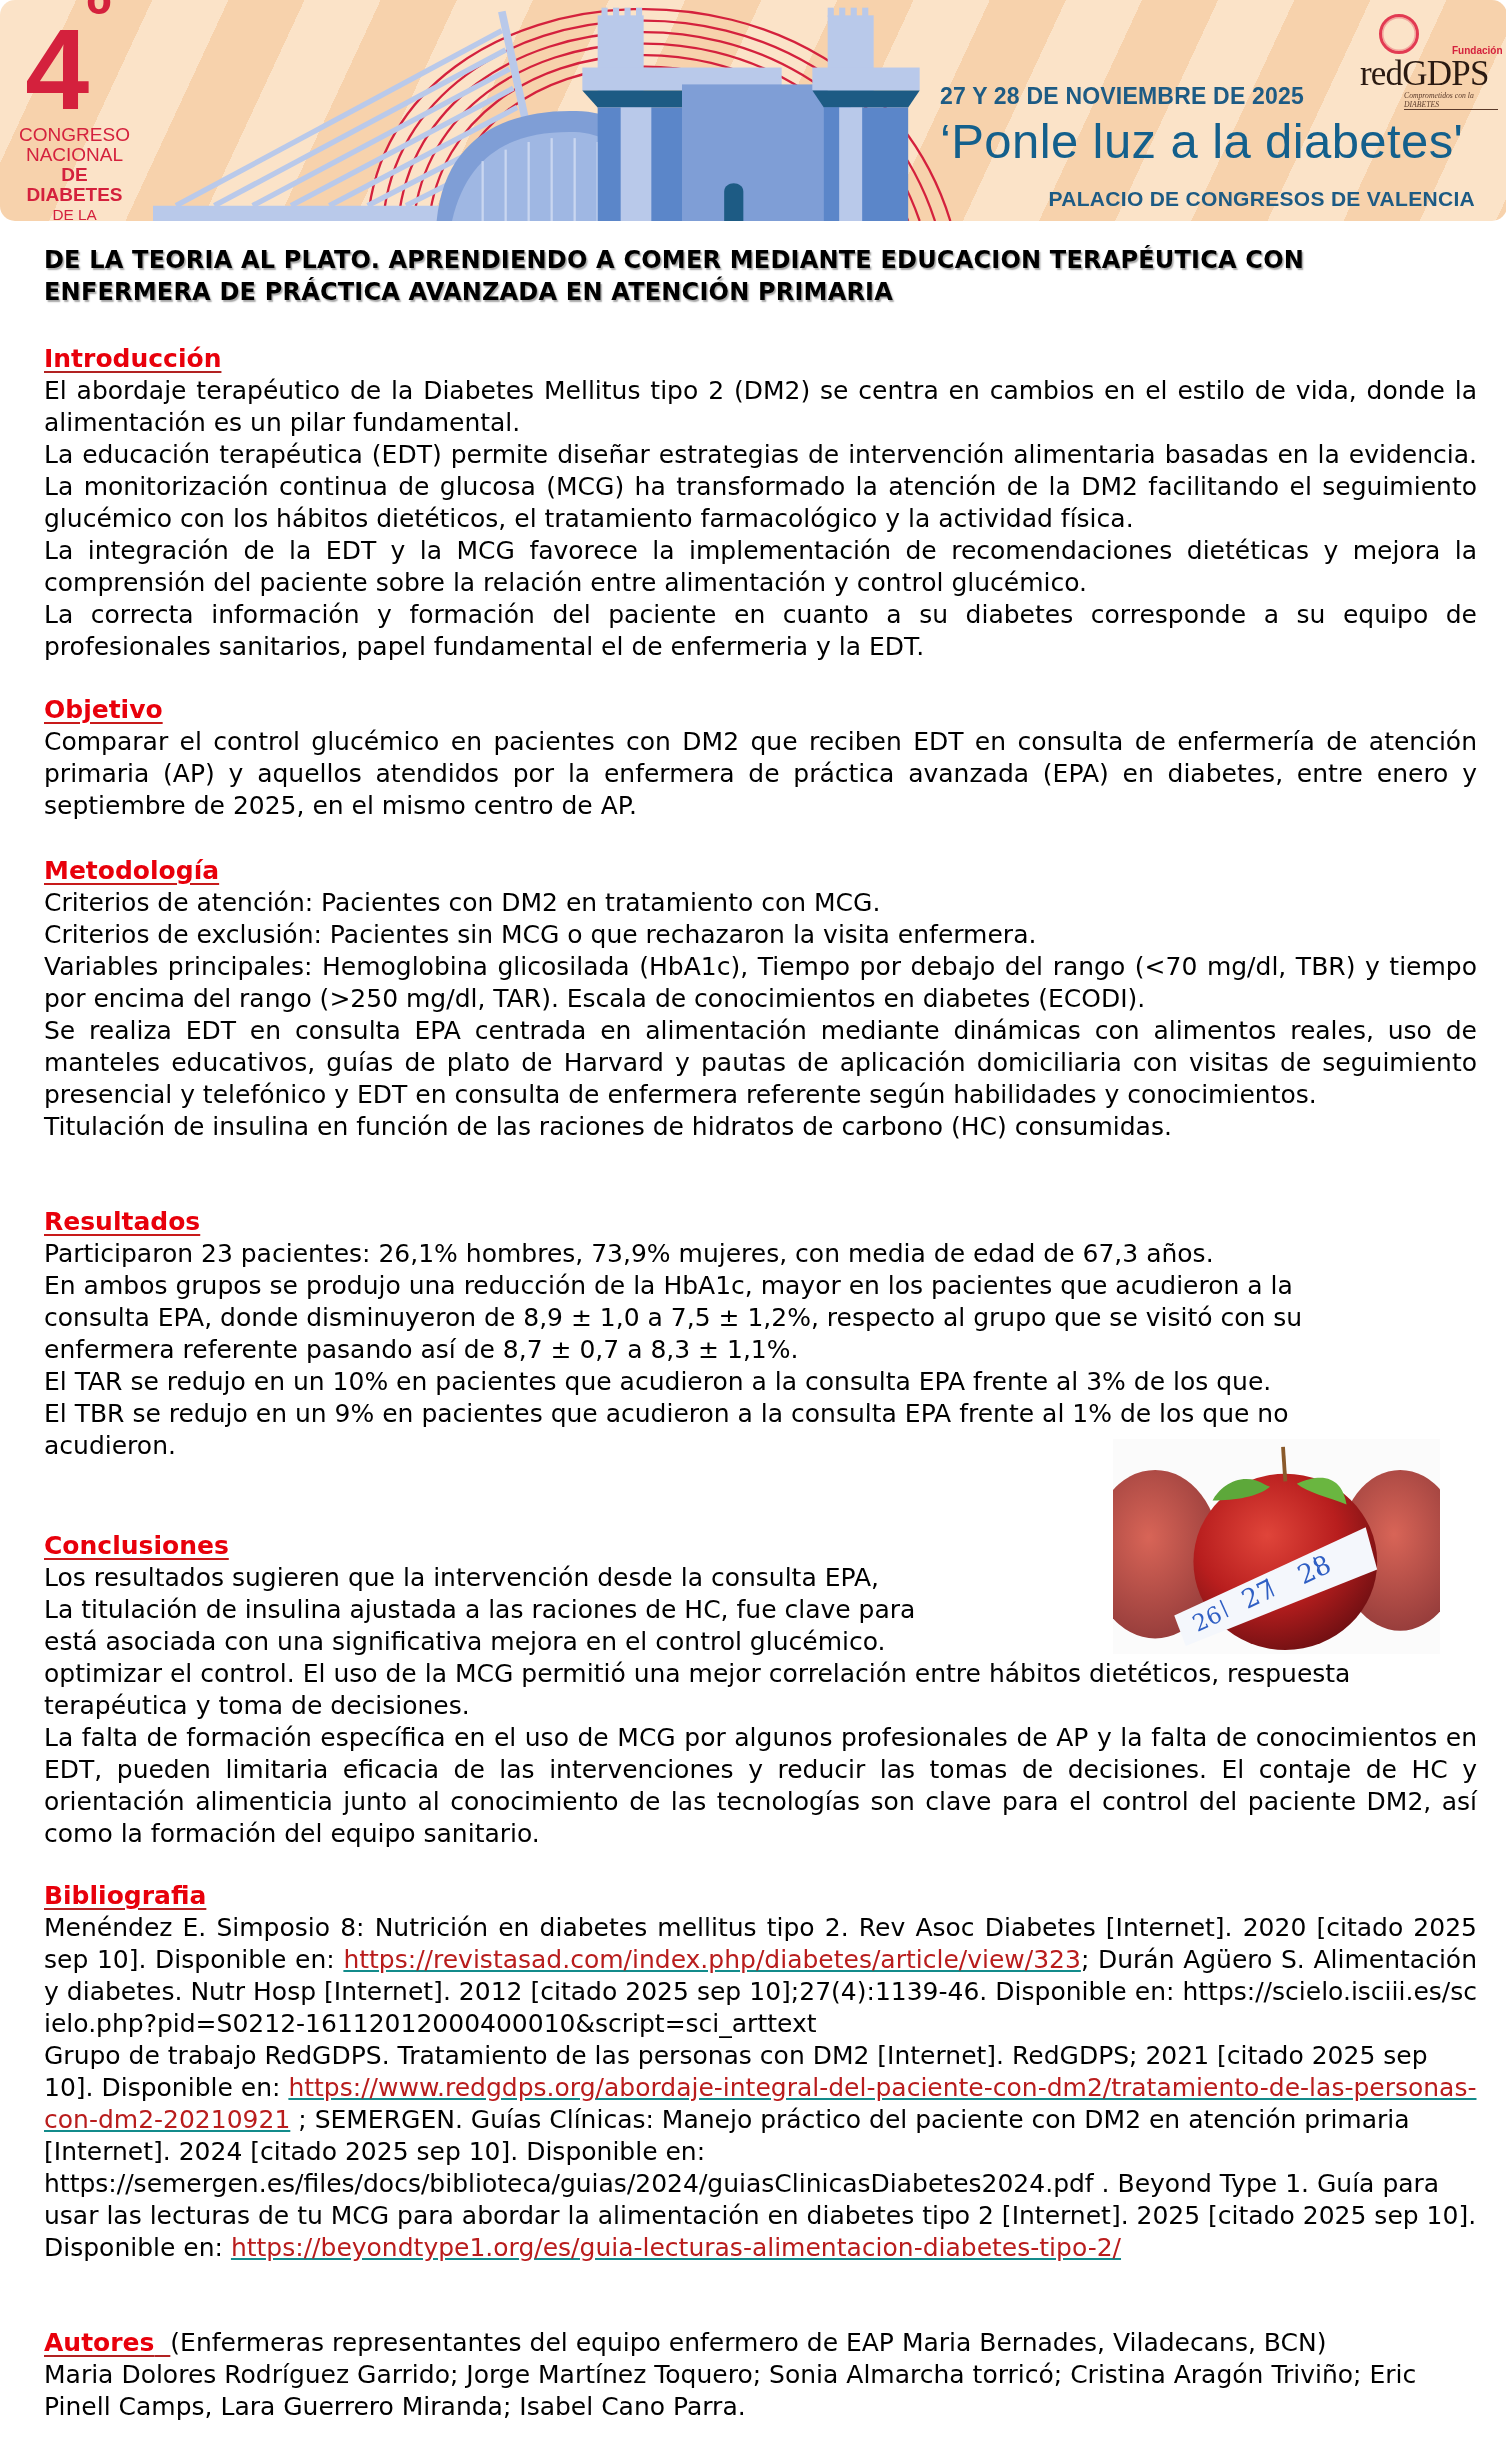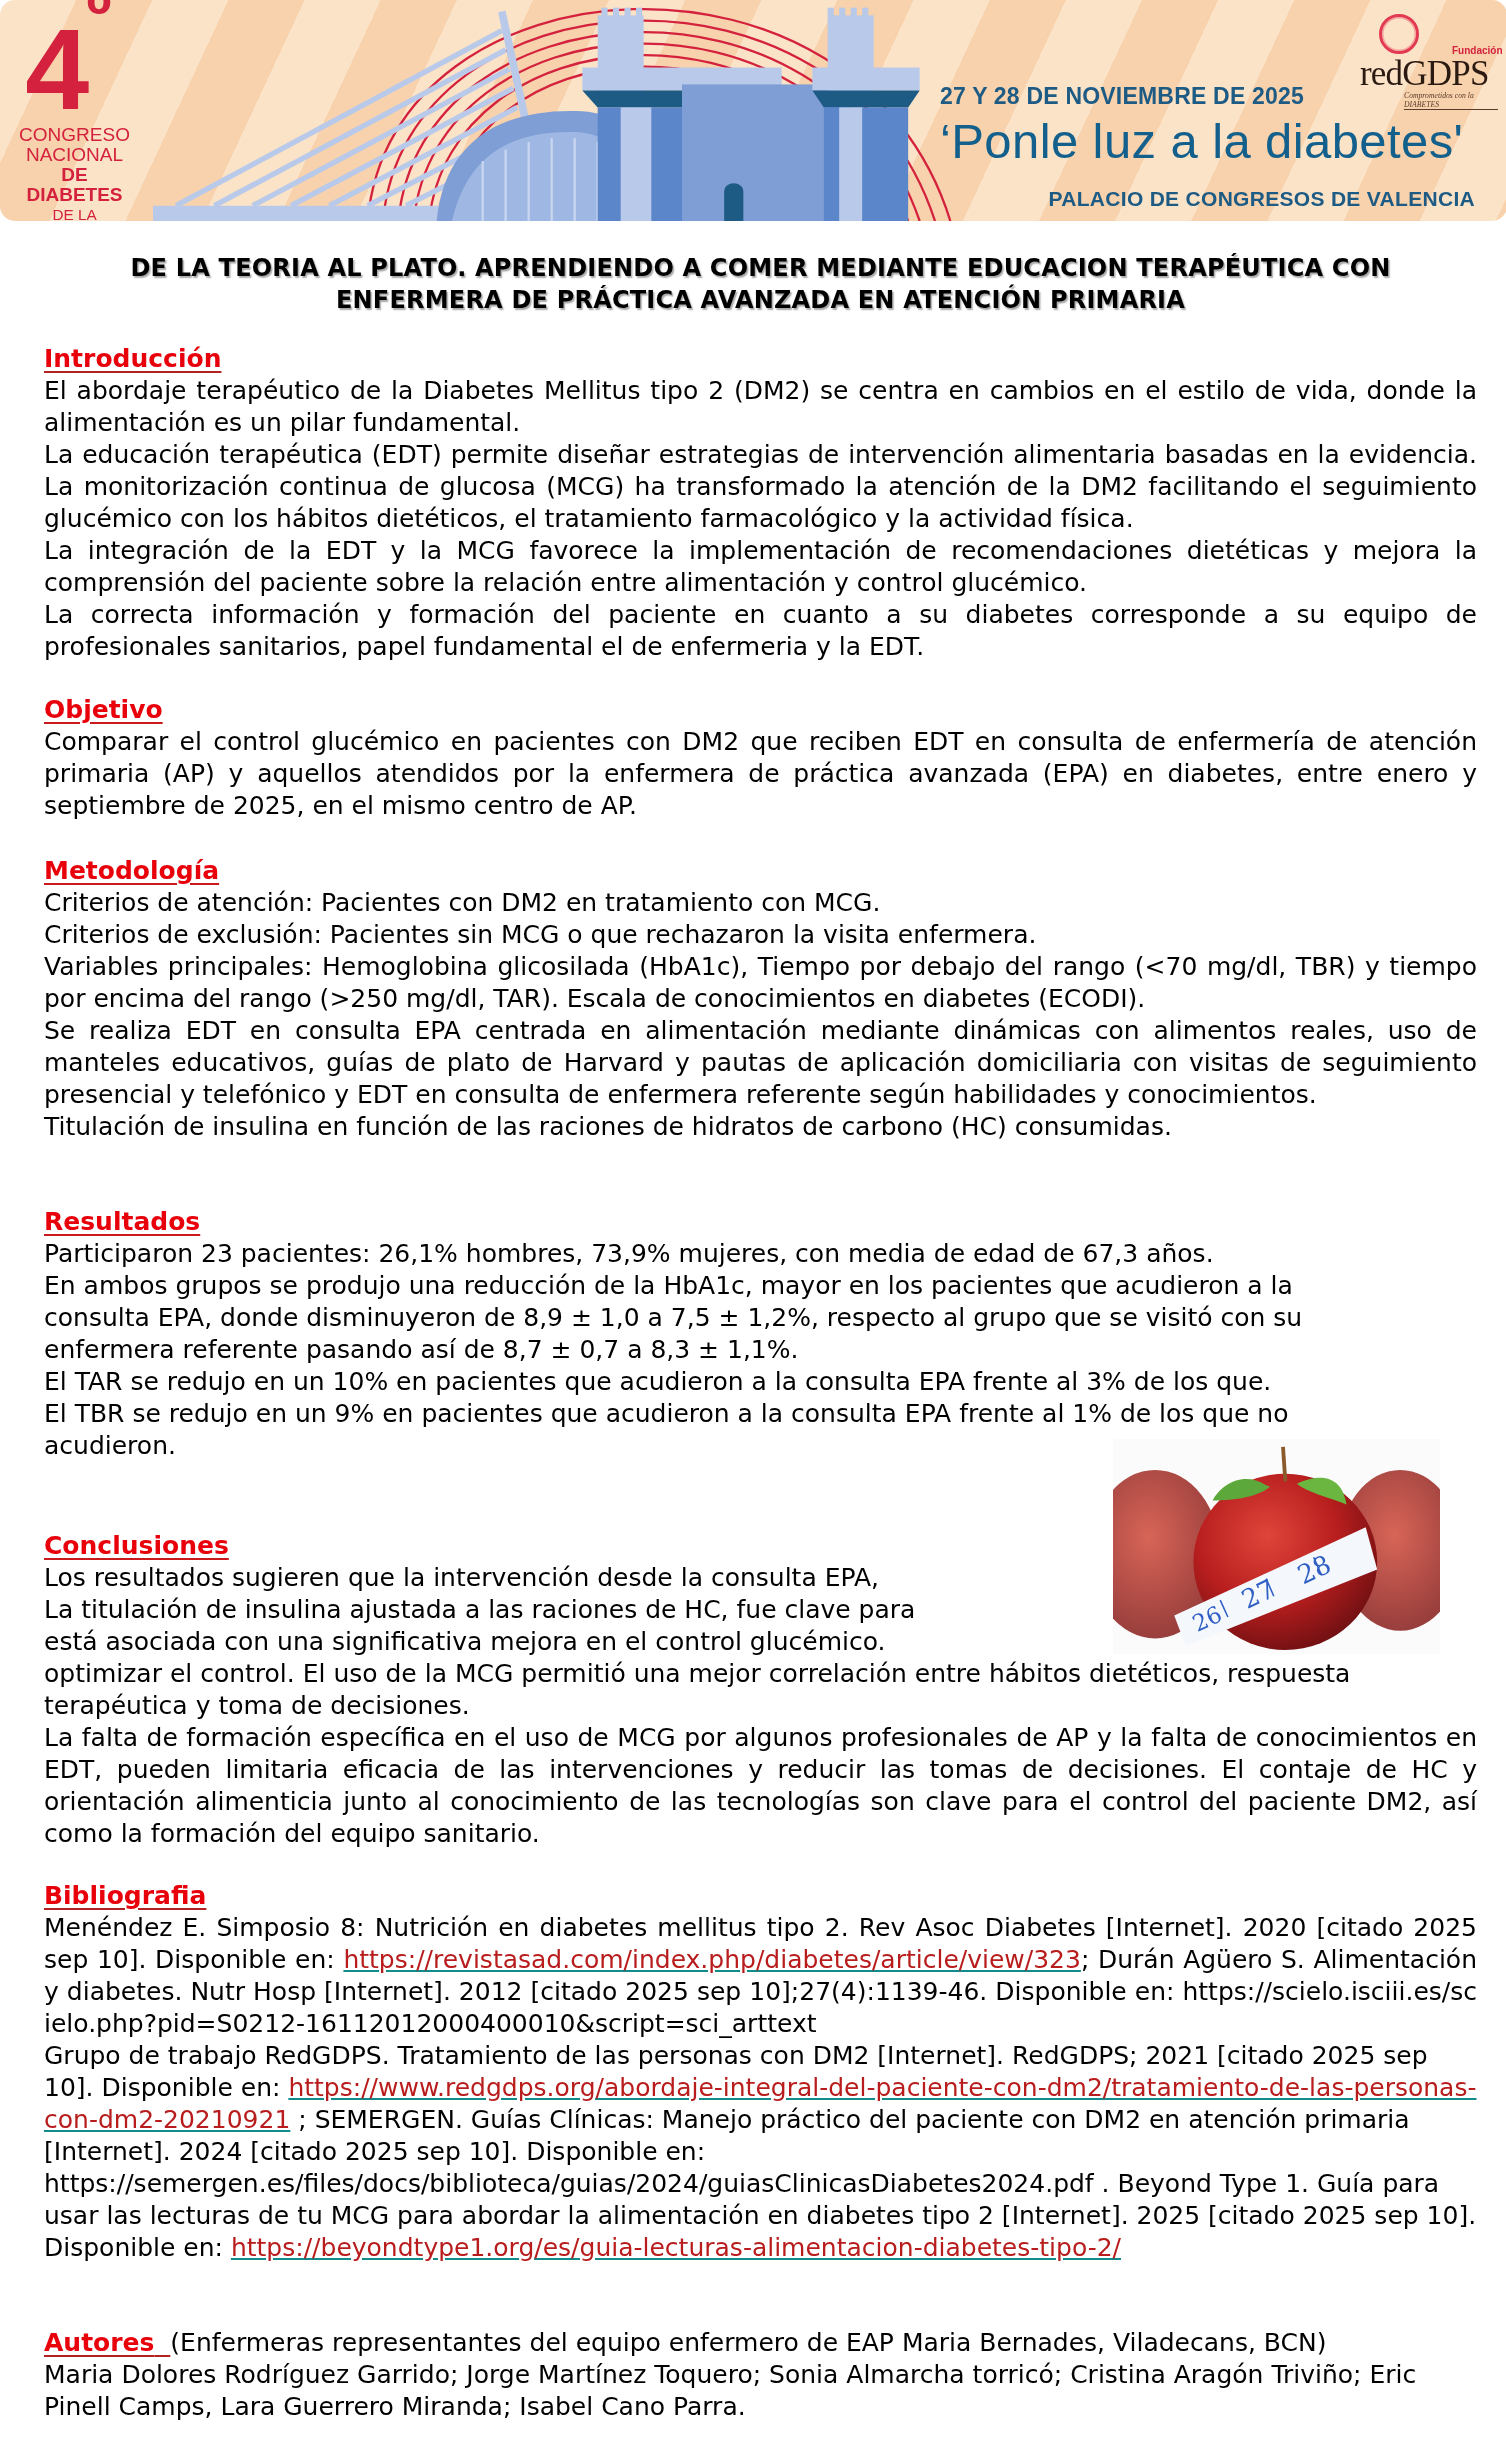--- a/index.html
+++ b/index.html
@@ -116,21 +116,21 @@
   <div class="banner-venue">PALACIO DE CONGRESOS DE VALENCIA</div>
 
   <div class="logo">
     <div class="logo-ring"></div>
     <div class="logo-fund">Fundación</div>
     <div class="logo-name">redGDPS</div>
     <div class="logo-tag">Comprometidos con la DIABETES</div>
   </div>
 </div>
 
-<div class="sec" style="top:252px;text-align:center;">
+<div class="sec" style="top:244px;">
   <h1 class="title">DE LA TEORIA AL PLATO. APRENDIENDO A COMER MEDIANTE EDUCACION TERAPÉUTICA CON ENFERMERA DE PRÁCTICA AVANZADA EN ATENCIÓN PRIMARIA</h1>
 </div>
 
 <div class="sec" style="top:343px;">
   <h2 class="heading bold">Introducción</h2>
   <p>El abordaje terapéutico de la Diabetes Mellitus tipo 2 (DM2) se centra en cambios en el estilo de vida, donde la alimentación es un pilar fundamental.</p>
   <p>La educación terapéutica (EDT) permite diseñar estrategias de intervención alimentaria basadas en la evidencia. La monitorización continua de glucosa (MCG) ha transformado la atención de la DM2 facilitando el seguimiento glucémico con los hábitos dietéticos, el tratamiento farmacológico y la actividad física.</p>
   <p>La integración de la EDT y la MCG favorece la implementación de recomendaciones dietéticas y mejora la comprensión del paciente sobre la relación entre alimentación y control glucémico.</p>
   <p>La correcta información y formación del paciente en cuanto a su diabetes corresponde a su equipo de profesionales sanitarios, papel fundamental el de enfermeria y la EDT.</p>
 </div>

